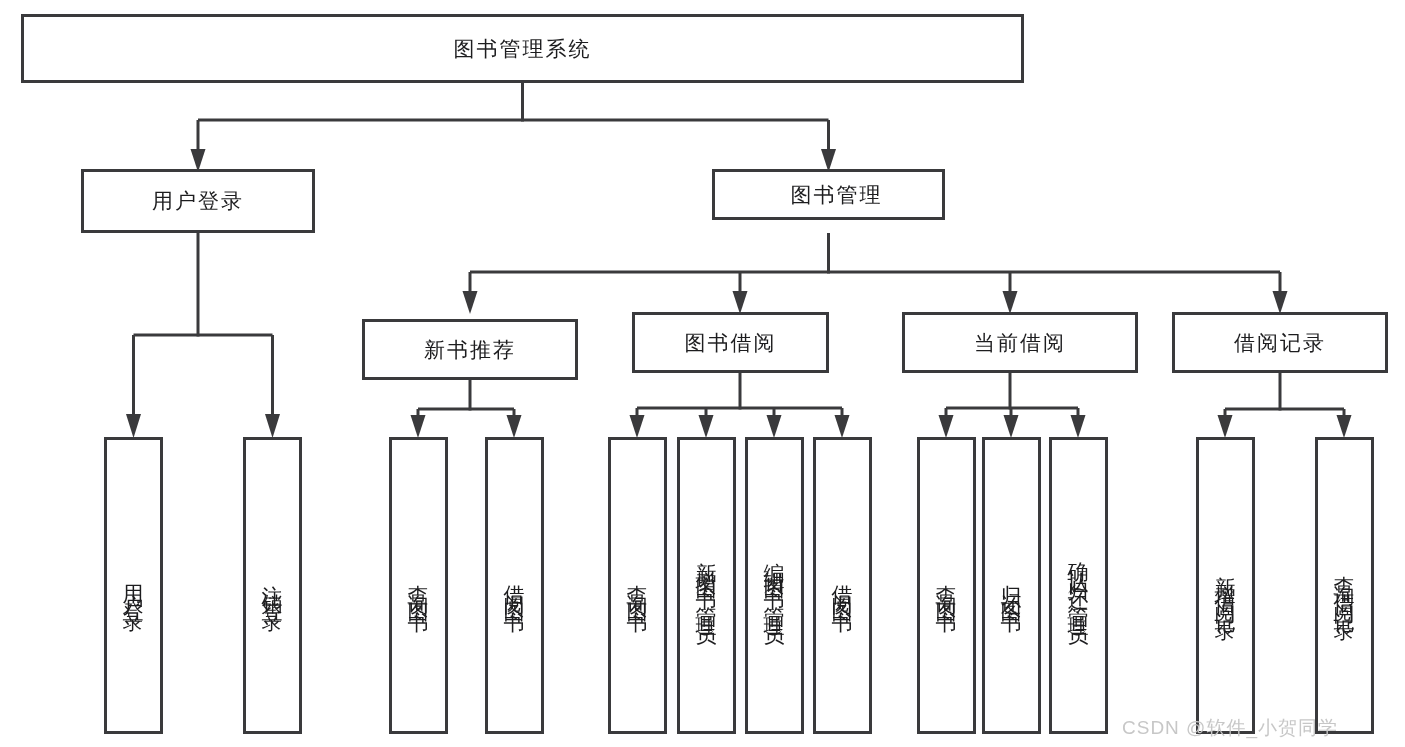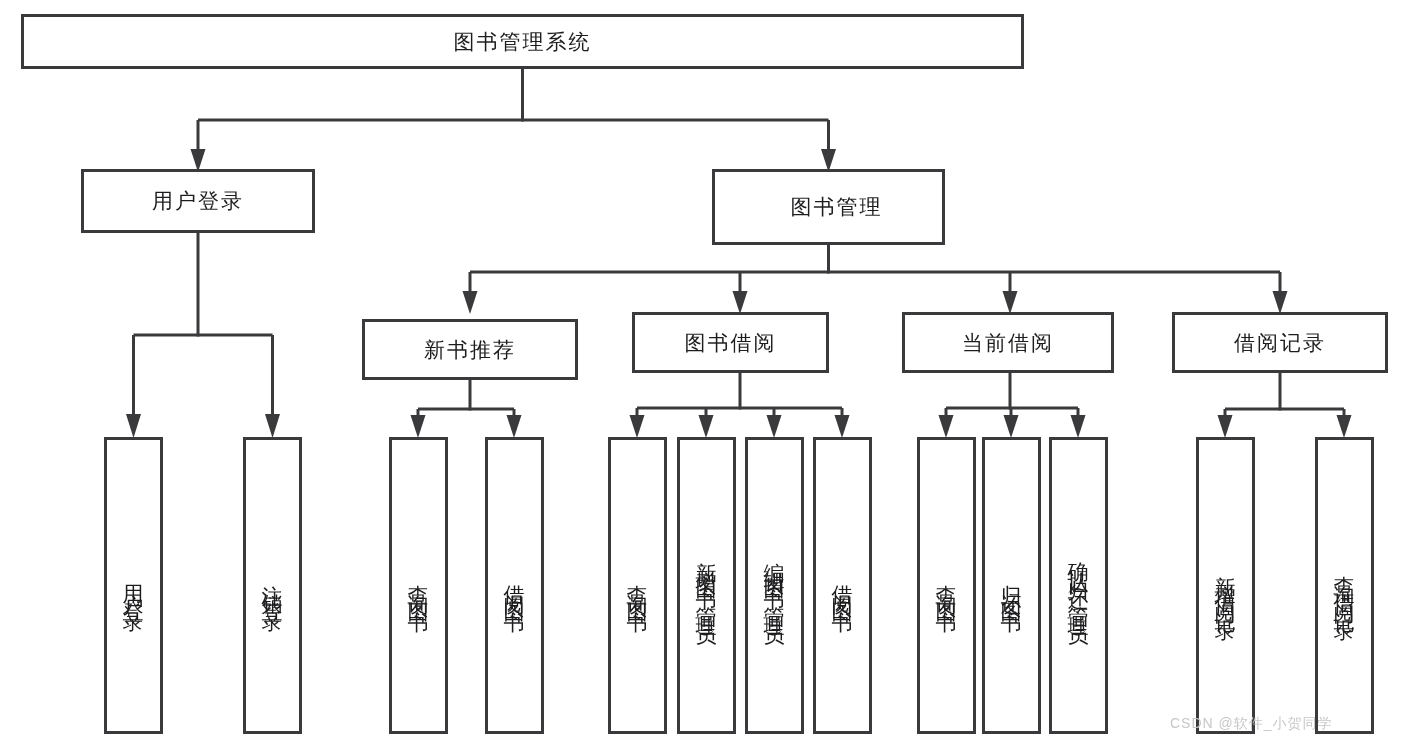--- a/index.html
+++ b/index.html
@@ -45,23 +45,23 @@
   .v-label {
     writing-mode: vertical-lr;
     text-orientation: mixed;
     font-size: 21px;
     letter-spacing: 9px;
     line-height: 1;
     white-space: nowrap;
   }
   .watermark {
     position: absolute;
-    left: 1170px;
+    left: 1122px;
     top: 715px;
-    font-size: 14px;
+    font-size: 19px;
     letter-spacing: 1px;
     color: #c7c7c7;
     white-space: nowrap;
     z-index: 5;
   }
 </style>
 </head>
 <body>
 
 <div class="canvas">
@@ -132,38 +132,38 @@
 
       <polygon points="938.5,415 953.5,415 946,438"></polygon>
       <polygon points="1003.5,415 1018.5,415 1011,438"></polygon>
       <polygon points="1070.5,415 1085.5,415 1078,438"></polygon>
 
       <polygon points="1217.5,415 1232.5,415 1225,438"></polygon>
       <polygon points="1336.5,415 1351.5,415 1344,438"></polygon>
     </g>
   </svg>
 
-  <div class="node" style="left:21px; top:14px; width:1003px; height:55px;">
+  <div class="node" style="left:21px; top:14px; width:1003px; height:69px;">
     <span class="h-label">图书管理系统</span>
   </div>
 
   <div class="node" style="left:81px; top:169px; width:234px; height:64px;">
     <span class="h-label">用户登录</span>
   </div>
-  <div class="node" style="left:712px; top:169px; width:233px; height:76px;padding-left:16px;">
+  <div class="node" style="left:712px; top:169px; width:233px; height:51px;padding-left:16px;">
     <span class="h-label">图书管理</span>
   </div>
 
   <div class="node" style="left:362px; top:319px; width:216px; height:61px;">
     <span class="h-label">新书推荐</span>
   </div>
   <div class="node" style="left:632px; top:312px; width:197px; height:61px;">
     <span class="h-label">图书借阅</span>
   </div>
-  <div class="node" style="left:902px; top:312px; width:212px; height:61px;">
+  <div class="node" style="left:902px; top:312px; width:236px; height:61px;">
     <span class="h-label">当前借阅</span>
   </div>
   <div class="node" style="left:1172px; top:312px; width:216px; height:61px;">
     <span class="h-label">借阅记录</span>
   </div>
 
   <div class="node leaf" style="left:104px;">
     <span class="v-label">用户登录</span>
   </div>
   <div class="node leaf" style="left:243px;">

